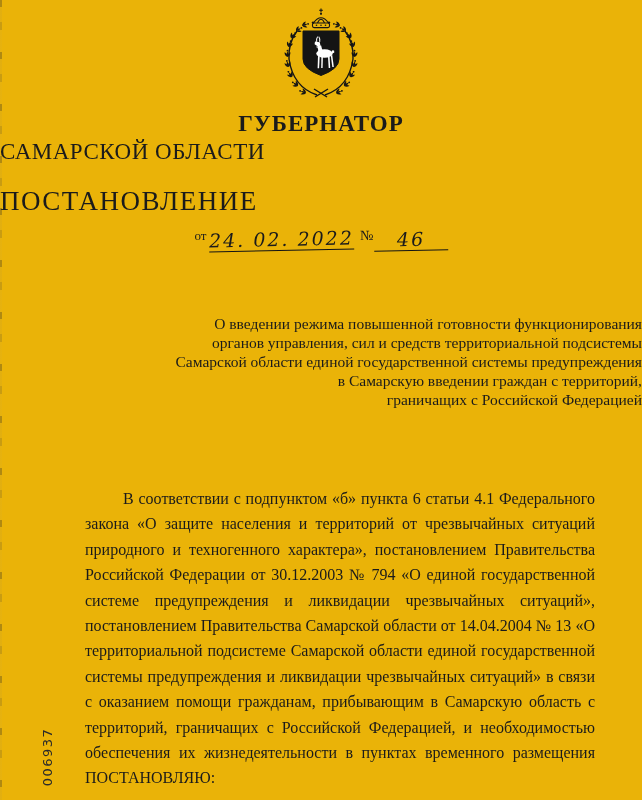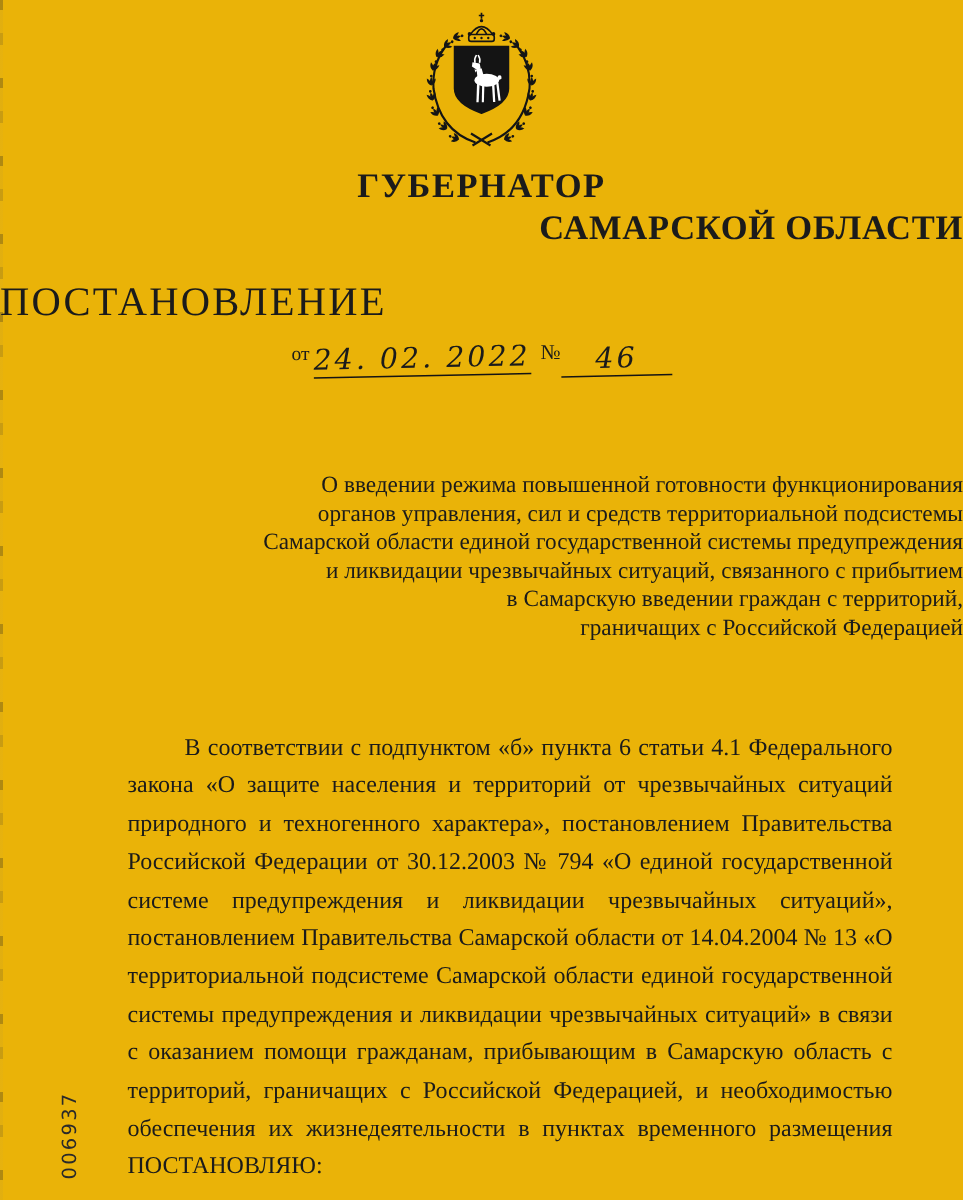--- a/index.html
+++ b/index.html
@@ -25,21 +25,21 @@
     position:absolute;top:7px;left:50%;margin-left:-48px;
     width:96px;height:94px;
   }
   .org1{
     position:absolute;top:111px;left:0;width:100%;
     text-align:center;font-weight:bold;font-size:23px;
     letter-spacing:1px;
   }
   .org2{
     position:absolute;top:139px;left:0;width:100%;
-    text-align:right;font-weight:bold;font-size:23px;
+    text-align:left;font-weight:normal;font-size:23px;
     letter-spacing:.5px;
   }
   .doctype{
     position:absolute;top:186px;left:0;width:100%;
     text-align:left;font-size:27px;letter-spacing:1.5px;
   }
   .dateline{
     position:absolute;top:228px;left:0;width:100%;height:32px;
     display:flex;justify-content:center;align-items:flex-start;
     font-size:13px;
@@ -163,21 +163,20 @@
     <span class="prefix">от</span>
     <span class="blank date">24. 02. 2022</span>
     <span class="numsign">№</span>
     <span class="blank num">46</span>
   </div>
 
   <div class="subject">
     <span>О введении режима повышенной готовности функционирования</span>
     <span>органов управления, сил и средств территориальной подсистемы</span>
     <span>Самарской области единой государственной системы предупреждения</span>
-    <span>и ликвидации чрезвычайных ситуаций, связанного с прибытием</span>
     <span>в Самарскую введении граждан с территорий,</span>
     <span>граничащих с Российской Федерацией</span>
   </div>
 
   <p class="body-par">В соответствии с подпунктом «б» пункта 6 статьи 4.1 Федерального закона «О защите населения и территорий от чрезвычайных ситуаций природного и техногенного характера», постановлением Правительства Российской Федерации от 30.12.2003 № 794 «О единой государственной системе предупреждения и ликвидации чрезвычайных ситуаций», постановлением Правительства Самарской области от 14.04.2004 № 13 «О территориальной подсистеме Самарской области единой государственной системы предупреждения и ликвидации чрезвычайных ситуаций» в связи с оказанием помощи гражданам, прибывающим в Самарскую область с территорий, граничащих с Российской Федерацией, и необходимостью обеспечения их жизнедеятельности в пунктах временного размещения ПОСТАНОВЛЯЮ:</p>
 
   <div class="form-number">006937</div>
 
 </div>
 

